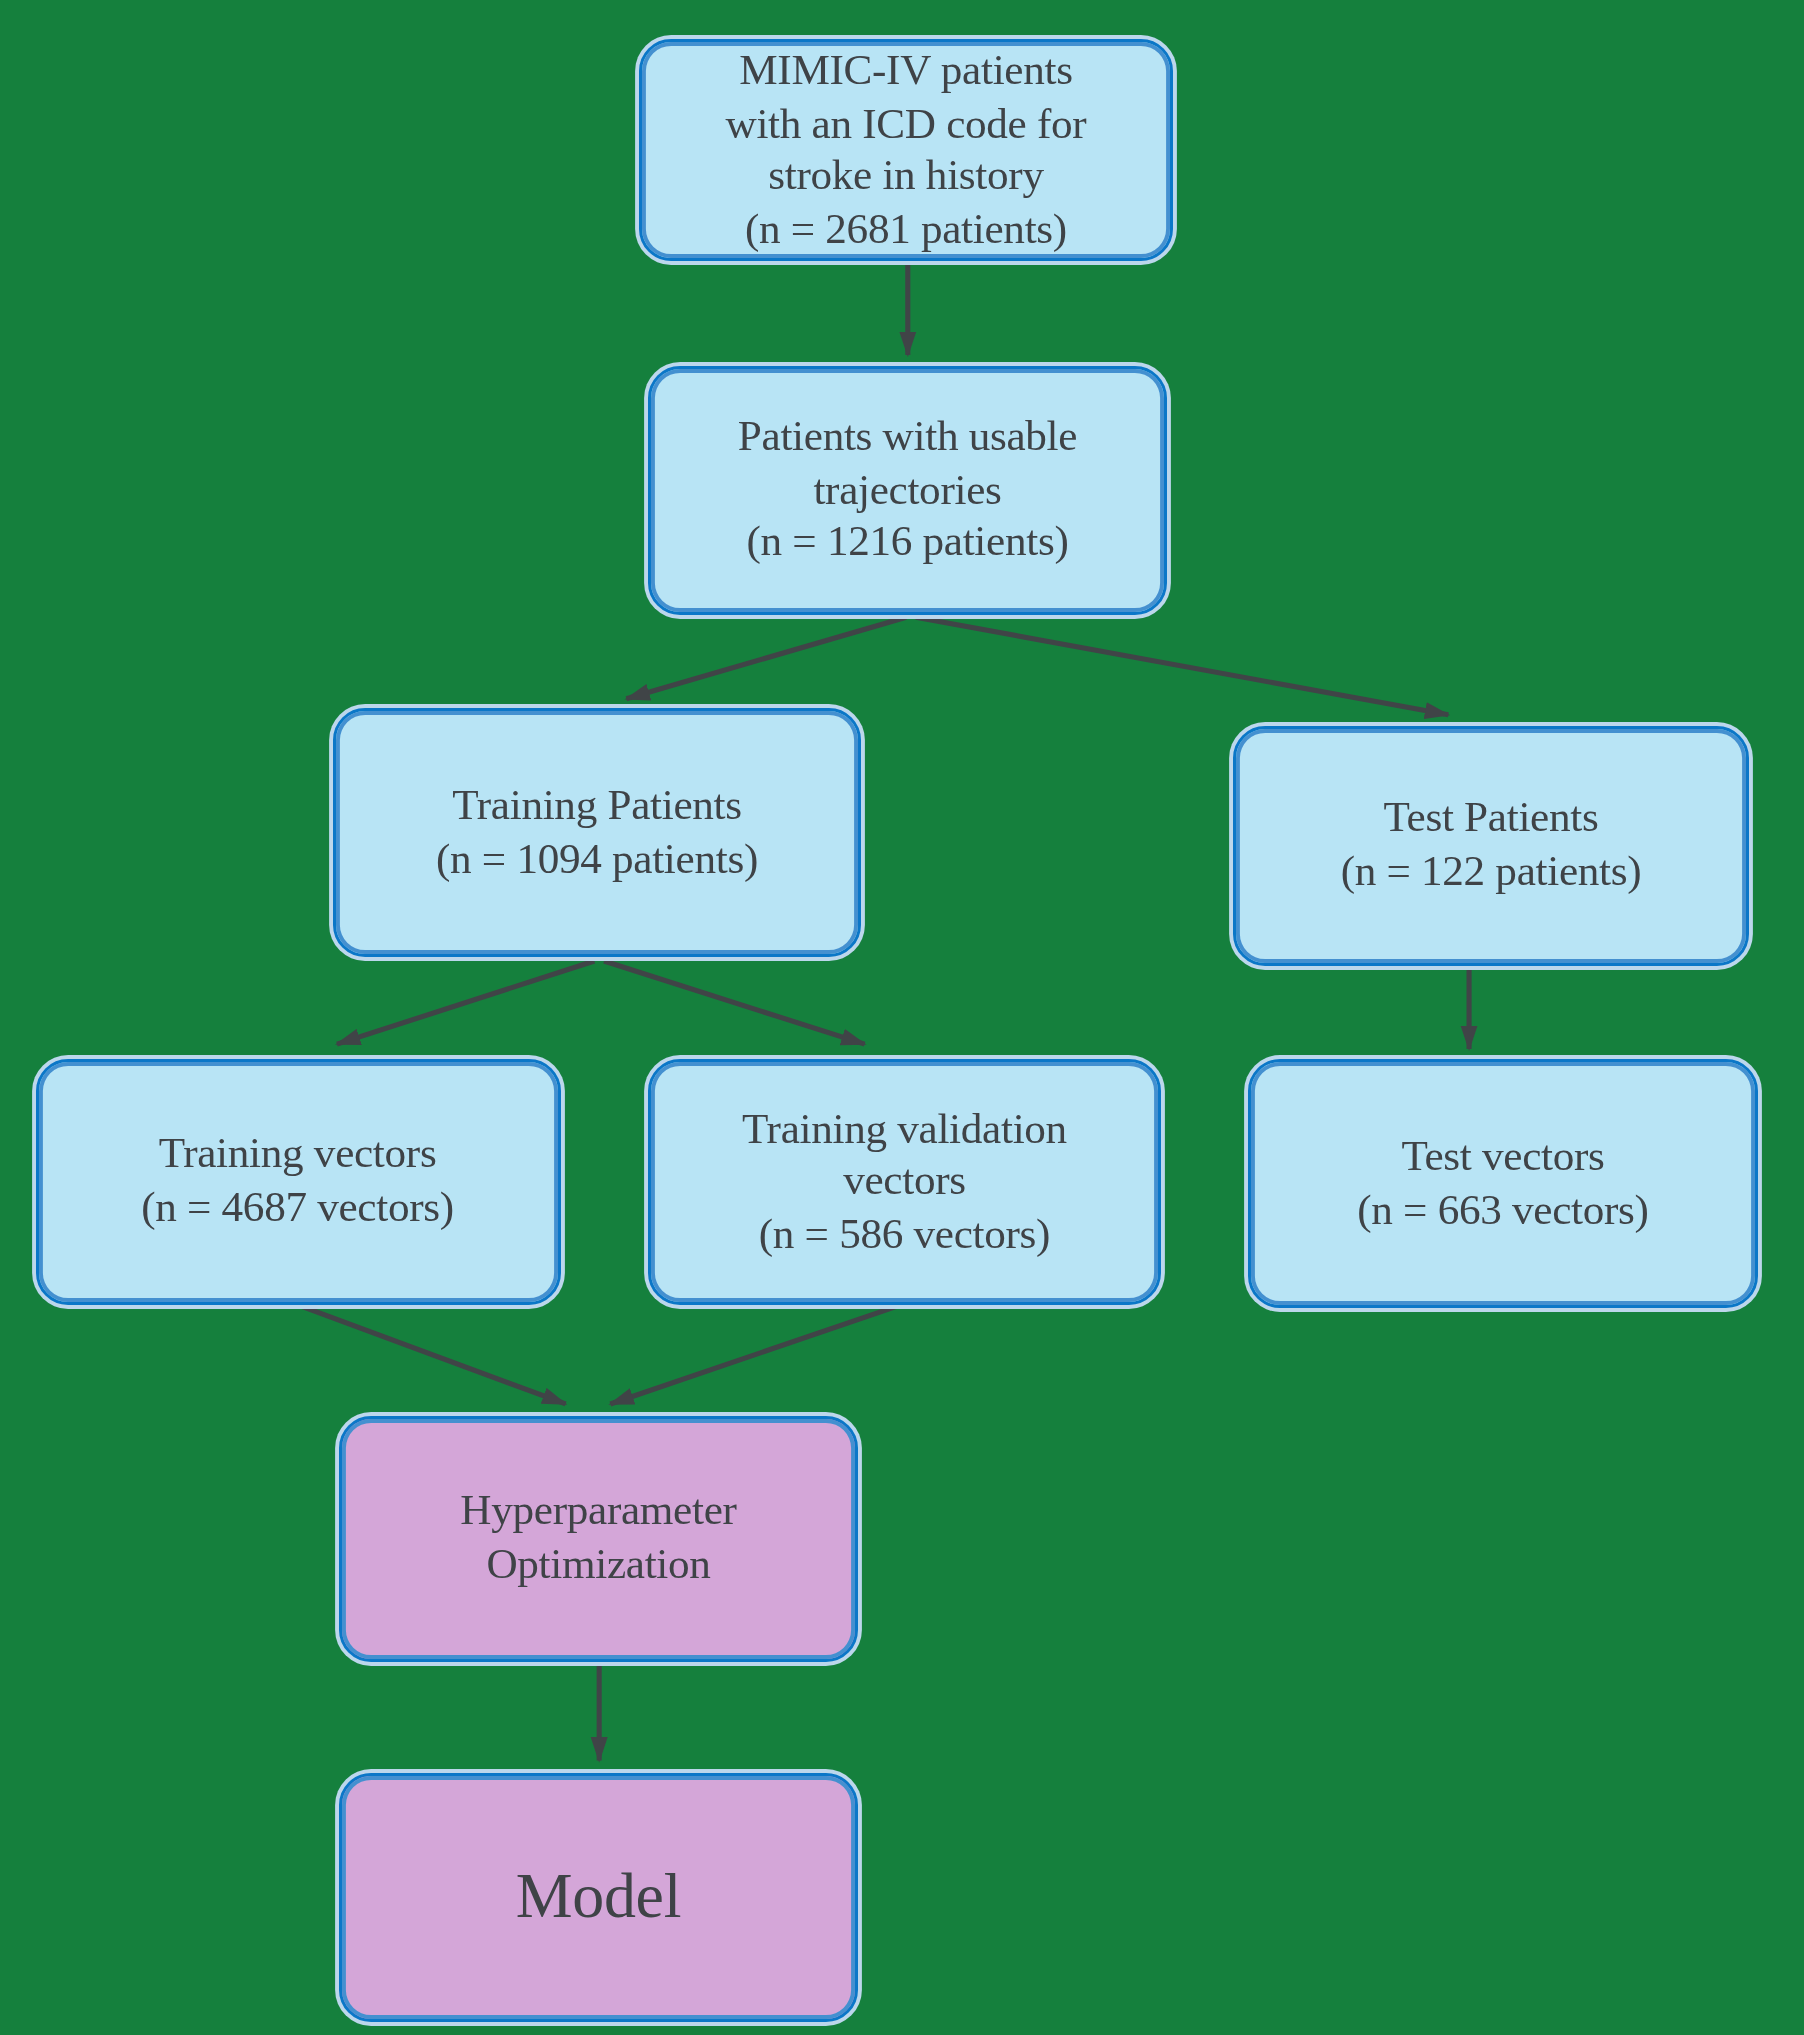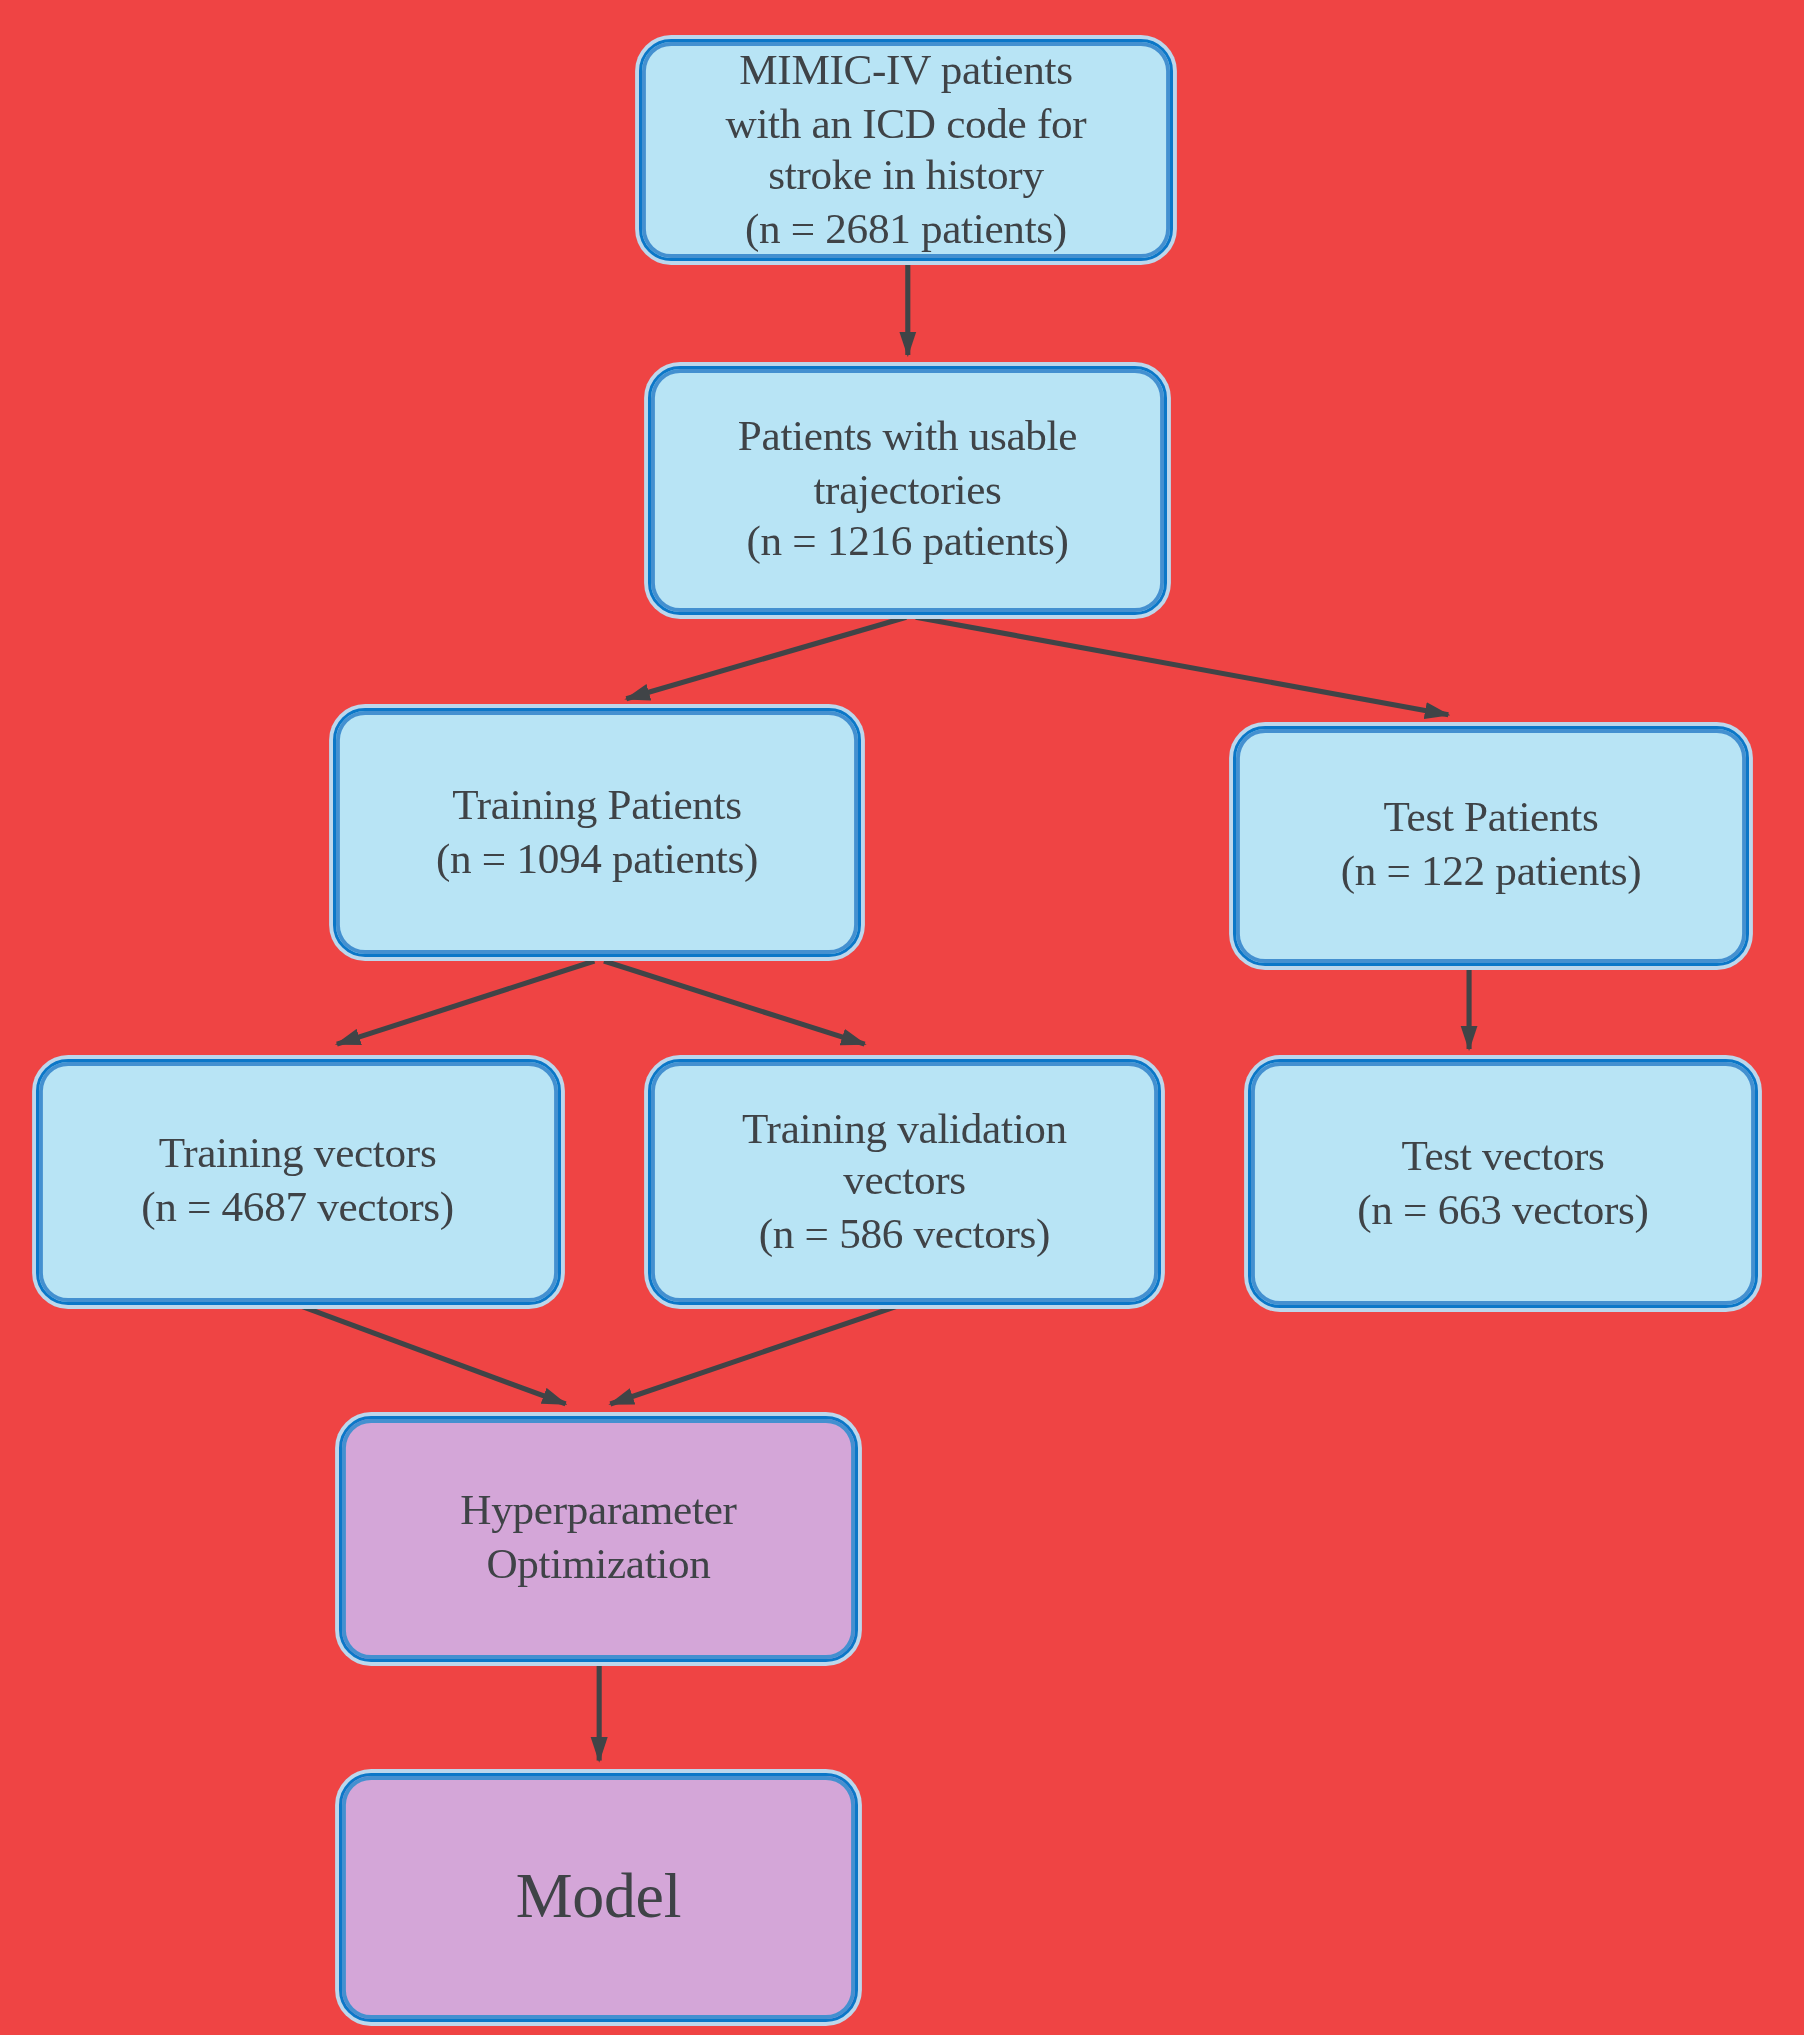--- a/index.html
+++ b/index.html
@@ -1,21 +1,21 @@
 <!DOCTYPE html>
 <html style="--box-fill-blue: #b8e4f5; --box-fill-purple: #d4a6d8; --box-border: #0b77c8; --box-inner: #4490d0; --box-halo: #bcd7ec; --arrow: #404447; --text: #3f4347;font-size:8.5px"><head>
 <meta charset="utf-8">
 <style>
   html, body { margin: 0; padding: 0; background: #ffffff; }
   .stage {
     position: relative;
     width: 1805px;
     height: 2035px;
     overflow: hidden;
-    background: #ef4444;
+    background: #15803d;
   }
   .canvas {
     position: absolute;
     left: 0; top: 0;
     width: 602px;
     height: 678px;
     transform: scale(3);
     transform-origin: 0 0;
     font-family: "Liberation Serif", "DejaVu Serif", serif;
   }

